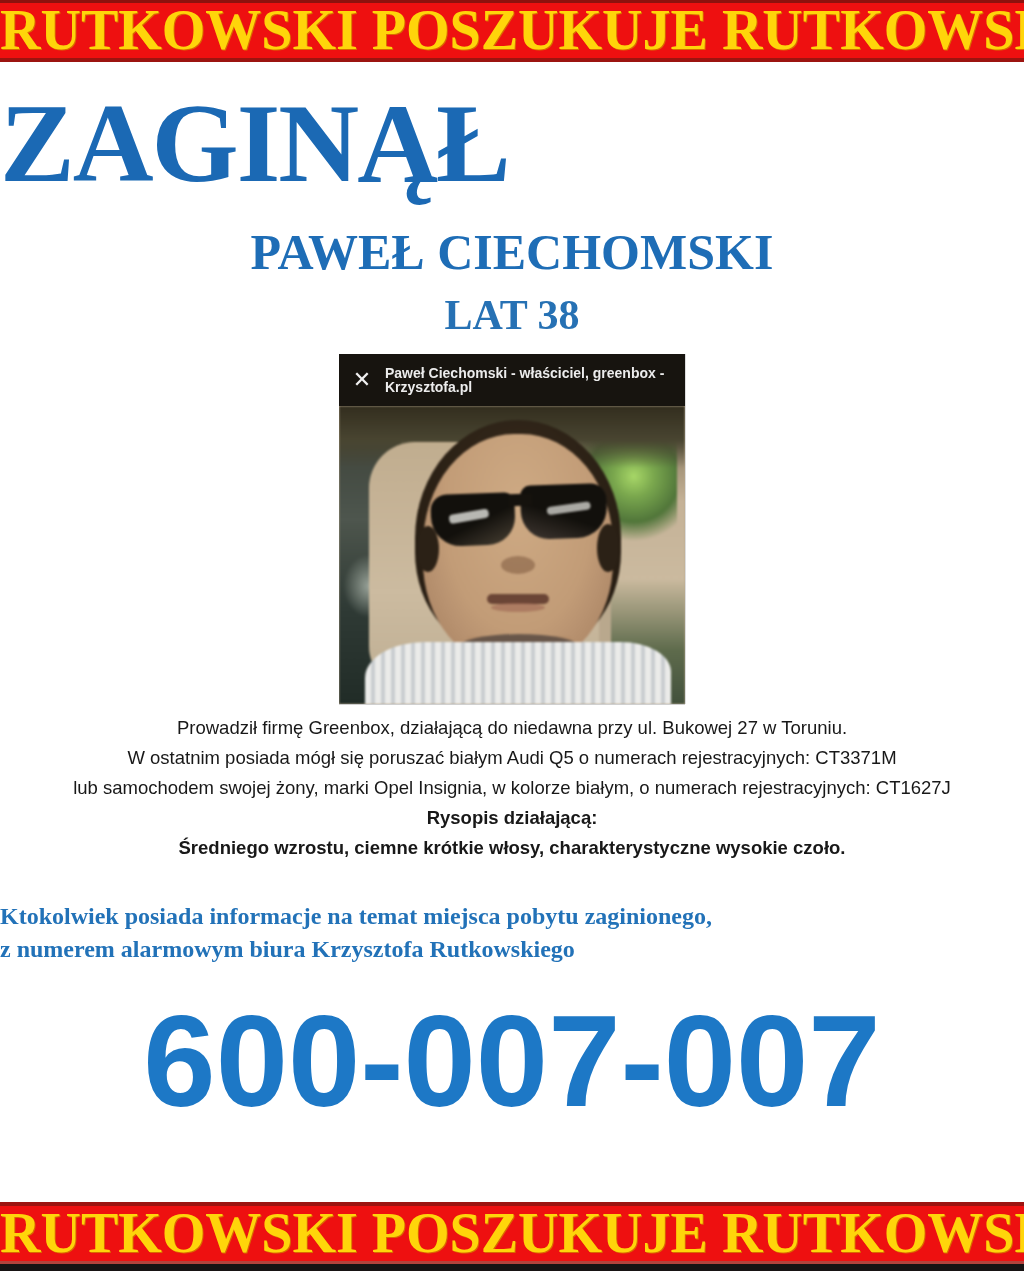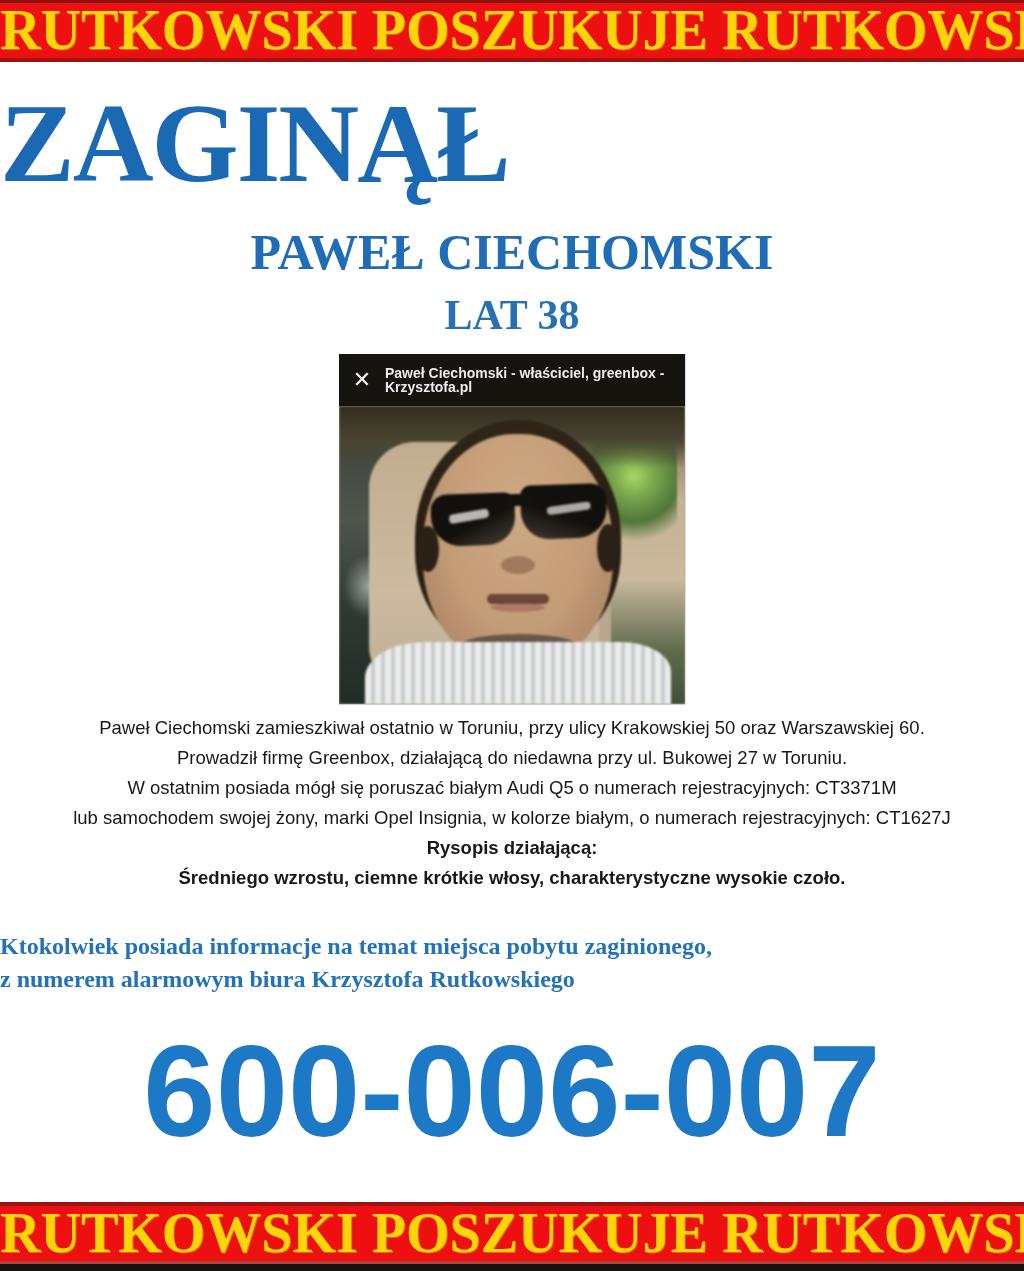--- a/index.html
+++ b/index.html
@@ -137,31 +137,30 @@
       <div class="mouth"></div>
       <div class="lip"></div>
       <div class="neck"></div>
       <div class="collar-shadow"></div>
       <div class="shirt"></div>
     </div>
   </div>
 </div>
 
 <div class="desc">
-  <div>Paweł Ciechomski zamieszkiwał ostatnio w Toruniu, przy ulicy Krakowskiej 50 oraz Warszawskiej 60.</div>
   <div>Prowadził firmę Greenbox, działającą  do niedawna przy ul. Bukowej 27 w Toruniu.</div>
   <div>W ostatnim posiada mógł się poruszać białym Audi Q5 o numerach rejestracyjnych: CT3371M</div>
   <div>lub samochodem swojej żony, marki Opel Insignia, w kolorze białym, o numerach rejestracyjnych: CT1627J</div>
   <div class="bold">Rysopis działającą:</div>
   <div class="bold">Średniego wzrostu, ciemne krótkie włosy, charakterystyczne wysokie czoło.</div>
 </div>
 
 <div class="appeal">
   <div>Ktokolwiek posiada informacje na temat miejsca pobytu zaginionego,</div>
   <div>z numerem alarmowym biura Krzysztofa Rutkowskiego</div>
 </div>
 
-<div class="phone">600-006-007</div>
+<div class="phone">600-007-007</div>
 
 <div class="banner banner-bottom">
   <span class="banner-text">RUTKOWSKI POSZUKUJE RUTKOWSKI</span>
 </div>
 <div class="black-strip"></div>
 
 </body></html>

